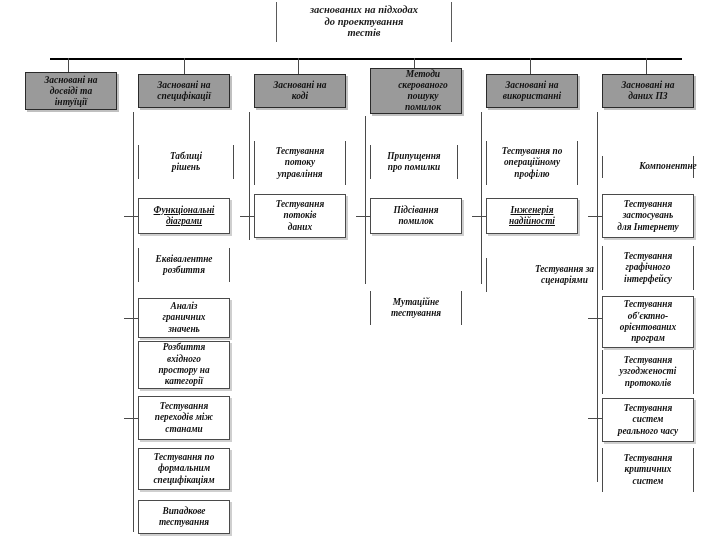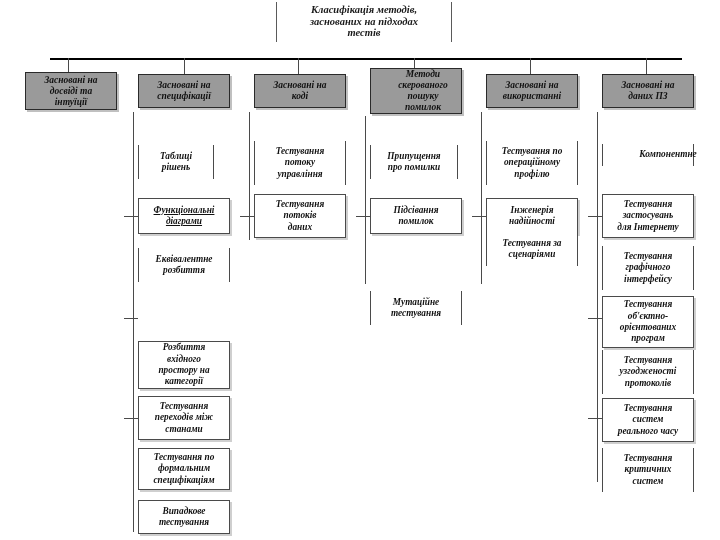--- a/index.html
+++ b/index.html
@@ -109,22 +109,22 @@
     height: 0;
     border-top: 1px solid #4a4a4a;
   }
 </style>
 </head>
 <body>
 
 <div id="canvas">
 
   <div class="title-box">
-    <span class="tl">Класифікація методів,</span>
     <span class="tl">заснованих на підходах</span>
+    <span class="tl">до проектування</span>
     <span class="tl">тестів</span>
   </div>
 
   <div class="bus"></div>
 
   <div class="bus-stub" style="left:68px;  top:58px;"></div>
   <div class="bus-stub" style="left:184px; top:58px;"></div>
   <div class="bus-stub" style="left:298px; top:58px;"></div>
   <div class="bus-stub" style="left:414px; top:58px;"></div>
   <div class="bus-stub" style="left:530px; top:58px;"></div>
@@ -174,36 +174,43 @@
       <span>даних ПЗ</span>
     </div>
   </div>
 
 
   <div class="spine" style="left:133px; top:112px; height:420px;"></div>
   <div class="tick" style="left:124px; top:216px; width:14px;"></div>
   <div class="tick" style="left:124px; top:318px; width:14px;"></div>
   <div class="tick" style="left:124px; top:418px; width:14px;"></div>
 
-  <div class="leaf" style="left:138px; top:145px; width:76px; height:34px;">
+  <div class="leaf" style="left:138px; top:145px; width:96px; height:34px;">
     <div>
       <span>Таблиці</span>
       <span>рішень</span>
     </div>
   </div>
   <div class="leaf boxed" style="left:138px; top:198px; width:92px; height:36px;text-decoration:underline;">
     <div>
       <span>Функціональні</span>
       <span>діаграми</span>
     </div>
   </div>
   <div class="leaf" style="left:138px; top:248px; width:92px; height:34px;">
     <div>
       <span>Еквівалентне</span>
       <span>розбиття</span>
+    </div>
+  </div>
+  <div class="leaf boxed" style="left:138px; top:298px; width:92px; height:40px;">
+    <div>
+      <span>Аналіз</span>
+      <span>граничних</span>
+      <span>значень</span>
     </div>
   </div>
   <div class="leaf boxed" style="left:138px; top:341px; width:92px; height:48px;">
     <div>
       <span>Розбиття</span>
       <span>вхідного</span>
       <span>простору на</span>
       <span>категорії</span>
     </div>
   </div>
@@ -271,39 +278,39 @@
   <div class="spine" style="left:481px; top:112px; height:172px;"></div>
   <div class="tick" style="left:472px; top:216px; width:14px;"></div>
 
   <div class="leaf" style="left:486px; top:141px; width:92px; height:44px;">
     <div>
       <span>Тестування по</span>
       <span>операційному</span>
       <span>профілю</span>
     </div>
   </div>
-  <div class="leaf boxed" style="left:486px; top:198px; width:92px; height:36px;">
+  <div class="leaf boxed" style="left:486px; top:198px; width:92px; height:36px;text-decoration:underline;">
     <div>
       <span>Інженерія</span>
       <span>надійності</span>
     </div>
   </div>
-  <div class="leaf" style="left:486px; top:232px; width:92px; height:34px;">
+  <div class="leaf" style="left:486px; top:258px; width:112px; height:34px;justify-content:flex-end;">
     <div>
       <span>Тестування за</span>
       <span>сценаріями</span>
     </div>
   </div>
 
   <div class="spine" style="left:597px; top:112px; height:370px;"></div>
   <div class="tick" style="left:588px; top:216px; width:14px;"></div>
   <div class="tick" style="left:588px; top:318px; width:14px;"></div>
   <div class="tick" style="left:588px; top:418px; width:14px;"></div>
 
-  <div class="leaf" style="left:602px; top:144px; width:92px; height:22px;padding-left:43px;">
+  <div class="leaf" style="left:602px; top:156px; width:92px; height:22px;padding-left:43px;">
     <div>
       <span>Компонентне</span>
     </div>
   </div>
   <div class="leaf boxed" style="left:602px; top:194px; width:92px; height:44px;">
     <div>
       <span>Тестування</span>
       <span>застосувань</span>
       <span>для Інтернету</span>
     </div>

